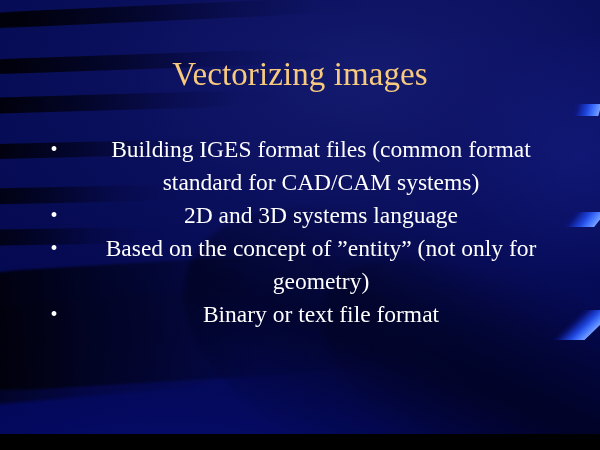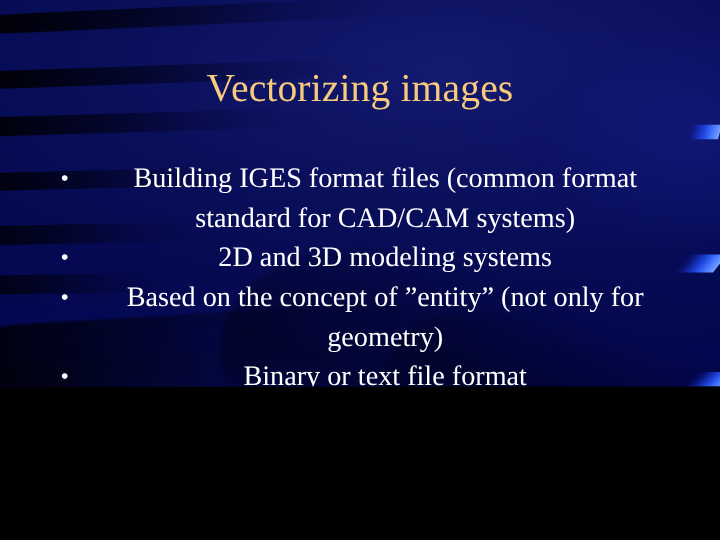--- a/index.html
+++ b/index.html
@@ -3,21 +3,21 @@
 <meta charset="utf-8">
 <style>
   html, body {
     margin: 0;
     padding: 0;
     background: #000;
   }
   #slide {
     position: relative;
     width: 600px;
-    height: 322px;
+    height: 434px;
     overflow: hidden;
     font-family: "Liberation Serif", "DejaVu Serif", serif;
     background: #00007a;
   }
 
   
   .bg-base {
     position: absolute;
     inset: 0;
     background:
@@ -238,21 +238,21 @@
 
     <div class="slide-title">Vectorizing images</div>
 
     <ul class="body-list">
       <li class="bullet-item">
         <span class="bullet-dot">•</span>
         <span class="bullet-text">Building IGES format files (common format standard for CAD/CAM systems)</span>
       </li>
       <li class="bullet-item">
         <span class="bullet-dot">•</span>
-        <span class="bullet-text">2D and 3D modeling systems</span>
+        <span class="bullet-text">2D and 3D systems language</span>
       </li>
       <li class="bullet-item">
         <span class="bullet-dot">•</span>
         <span class="bullet-text">Based on the concept of  ”entity” (not only for geometry)</span>
       </li>
       <li class="bullet-item">
         <span class="bullet-dot">•</span>
         <span class="bullet-text">Binary or text file format</span>
       </li>
     </ul>

